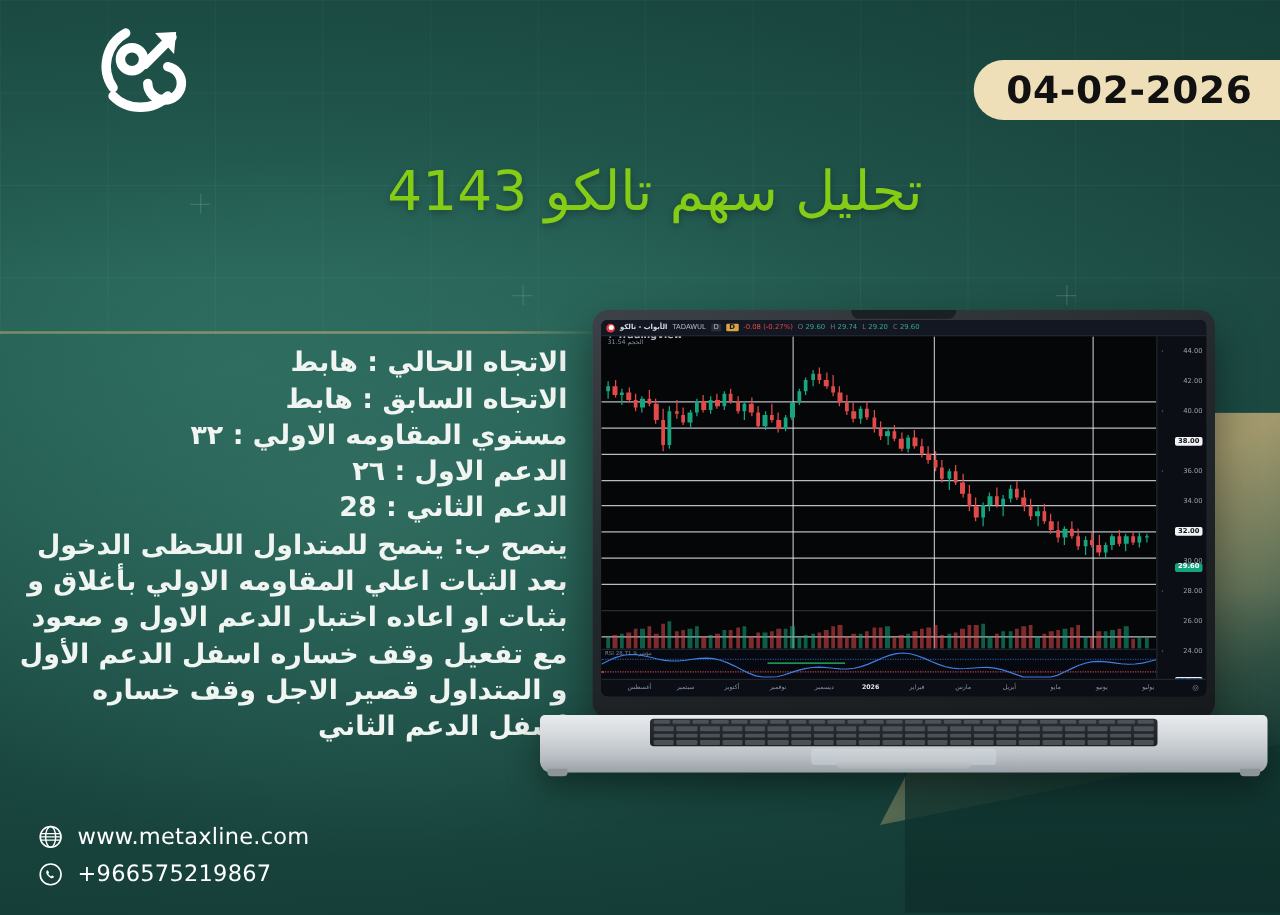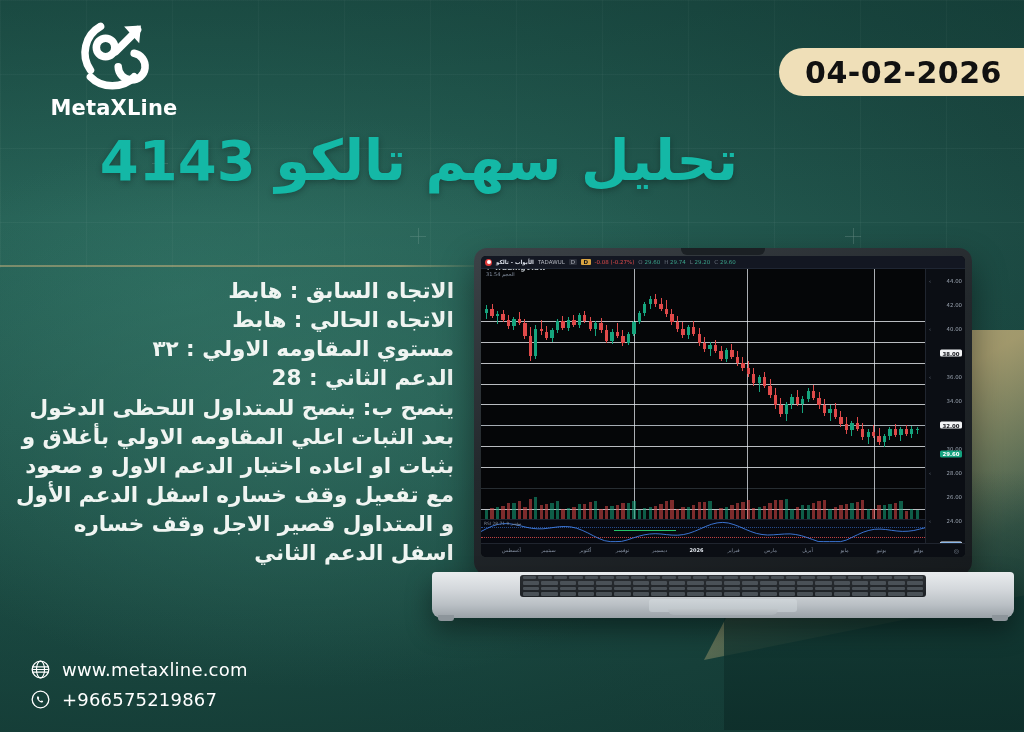--- a/index.html
+++ b/index.html
@@ -104,23 +104,23 @@
     color: #111111;
     font-size: 30px;
     font-weight: 700;
     letter-spacing: .5px;
   }
 
   
   .poster-title {
     position: absolute;
     right: 286px; top: 128px;
-    color: #14b8a6;
-    font-size: 56px;
-    font-weight: 700;
+    color: #84cc16;
+    font-size: 44px;
+    font-weight: 400;
     direction: rtl;
     white-space: nowrap;
     text-shadow: 0 2px 6px rgba(0,0,0,0.28);
   }
 
   
   .analysis {
     position: absolute;
     left: 14px; top: 276px;
     width: 440px;
@@ -405,31 +405,31 @@
 
   <div class="logo-block">
     <svg class="logo-mark" viewBox="0 0 100 88">
       <path d="M34 10 A36 36 0 0 0 22 62" fill="none" stroke="#ffffff" stroke-width="9" stroke-linecap="round"></path>
       <path d="M22 70 A34 30 0 0 0 74 70" fill="none" stroke="#ffffff" stroke-width="9" stroke-linecap="round"></path>
       <circle cx="40" cy="35" r="11" fill="none" stroke="#ffffff" stroke-width="9"></circle>
       <path d="M55 58 A16 16 0 1 0 74 42" fill="none" stroke="#ffffff" stroke-width="9" stroke-linecap="round"></path>
       <path d="M52 40 L78 14" fill="none" stroke="#ffffff" stroke-width="9" stroke-linecap="round"></path>
       <path d="M62 10 L82 9 L80 30 Z" fill="#ffffff"></path>
     </svg>
-    <div class="logo-word">MetaXLine</div>
   </div>
 
   <div class="date-badge">04-02-2026</div>
 
   <div class="poster-title">تحليل سهم تالكو 4143</div>
 
   <div class="analysis">
+    <div class="line">الاتجاه الحالي : هابط</div>
     <div class="line">الاتجاه السابق : هابط</div>
-    <div class="line">الاتجاه الحالي : هابط</div>
     <div class="line">مستوي المقاومه الاولي : ٣٢</div>
+    <div class="line">الدعم الاول : ٢٦</div>
     <div class="line">الدعم الثاني : 28</div>
     <div class="advice">ينصح ب: ينصح للمتداول اللحظى الدخول بعد الثبات اعلي المقاومه الاولي بأغلاق و بثبات او اعاده اختبار الدعم الاول و صعود مع تفعيل وقف خساره اسفل الدعم الأول و المتداول قصير الاجل وقف خساره اسفل الدعم الثاني</div>
   </div>
 
   <div class="footer">
     <div class="footer-row">
       <svg class="f-icon" viewBox="0 0 24 24">
         <circle cx="12" cy="12" r="9.5" fill="none" stroke="#ffffff" stroke-width="1.5"></circle>
         <ellipse cx="12" cy="12" rx="4.6" ry="9.5" fill="none" stroke="#ffffff" stroke-width="1.3"></ellipse>
         <path d="M2.7 9h18.6M2.7 15h18.6M2.5 12h19" fill="none" stroke="#ffffff" stroke-width="1.3"></path>

